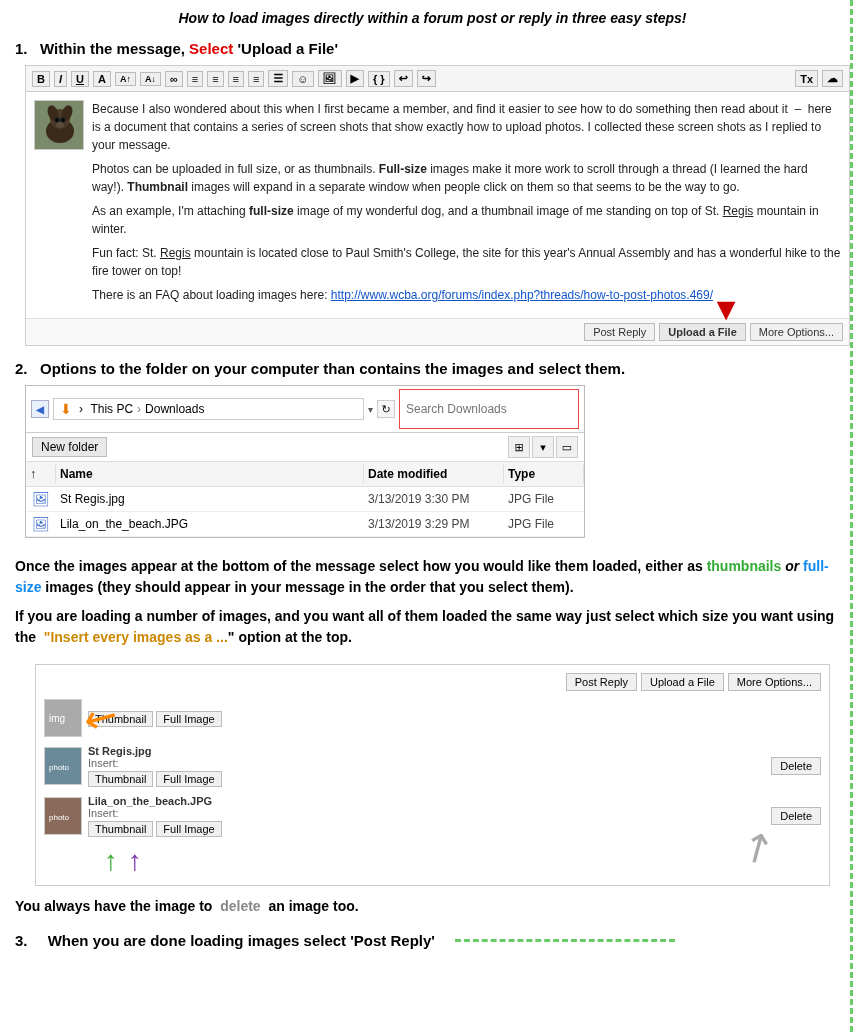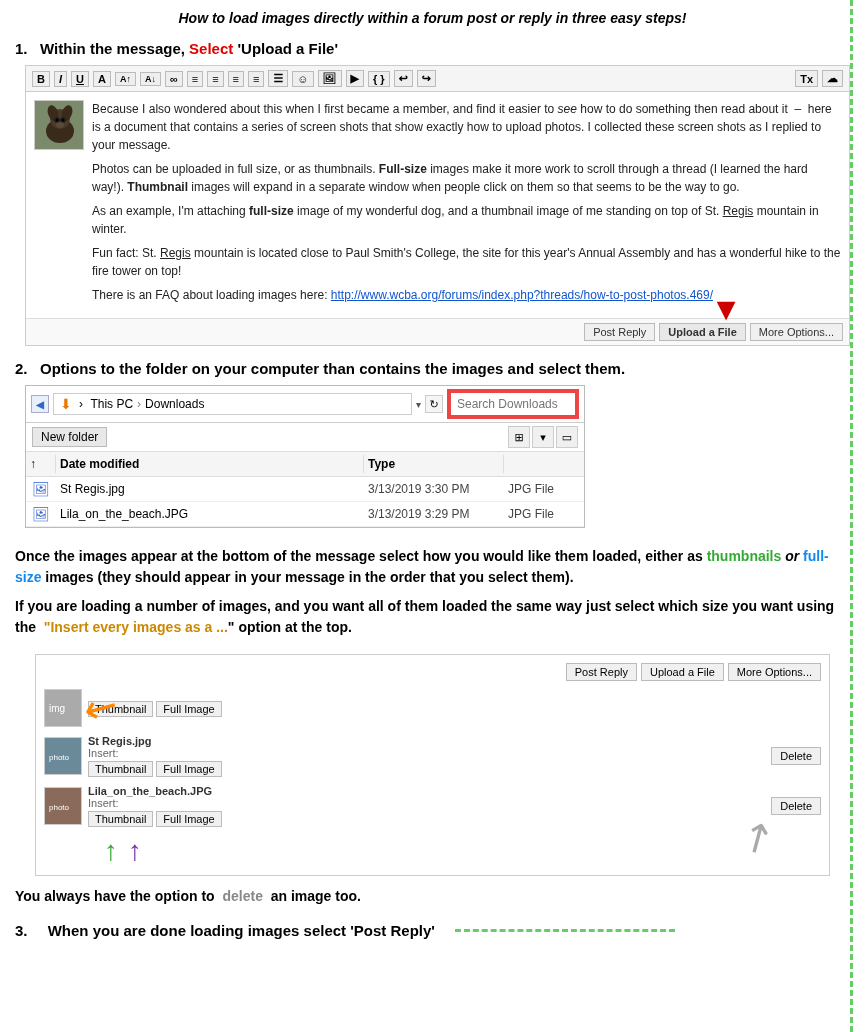--- a/index.html
+++ b/index.html
@@ -162,24 +162,24 @@
       background: #f5f5f5;
       width: 18px;
       height: 18px;
       font-size: 11px;
       cursor: pointer;
       display: flex;
       align-items: center;
       justify-content: center;
     }
     .fe-search {
-      border: 4px solid #ef4444;
-      padding: 4px 6px;
+      border: 1px solid #ef4444;
+      padding: 12px 6px;
       font-size: 12px;
-      width: 132px;
+      width: 180px;
       color: #999;
     }
     .fe-toolbar2 {
       display: flex;
       align-items: center;
       padding: 3px 6px;
       border-bottom: 1px solid #ddd;
       gap: 17px;
     }
     .fe-newfolder-btn {
@@ -471,20 +471,23 @@
       <button class="fe-view-btn">▾</button>
       <button class="fe-view-btn">▭</button>
     </div>
   </div>
 
   <div class="fe-cols">
     <div class="fe-col-header">
       <span>↑</span>
     </div>
     <div class="fe-col-header" style="cursor:pointer;">
+      <span>Name</span>
+    </div>
+    <div class="fe-col-header" style="cursor:pointer;">
       <span>Date modified</span>
     </div>
     <div class="fe-col-header" style="cursor:pointer;">
       <span>Type</span>
     </div>
   </div>
 
   <div class="fe-row">
     <div class="fe-file-icon">🖼</div>
     <div class="fe-filename">St Regis.jpg</div>
@@ -573,21 +576,21 @@
     <div class="arrows-green-purple">
       <span class="arrow-green">↑</span>
       <span class="arrow-purple">↑</span>
     </div>
 
     <div style="position:absolute; bottom:15px; right:55px; color:#aaa; font-size:40px; transform:rotate(-30deg);">↗</div>
   </div>
 </div>
 
 <div style="font-size:14px; font-weight:bold; margin: 12px 0 12px 0;">
-  <span>You always have the option to</span>
+  <span>You always have the image to</span>
   &nbsp;<span class="delete-word">delete</span>&nbsp;
   <span>an image too.</span>
 </div>
 
 <div class="step-final">
   <span>3.</span>
   &nbsp;
   <span>When you are done loading images select 'Post Reply'</span>
   &nbsp;
   <span class="dashed-line"></span>

